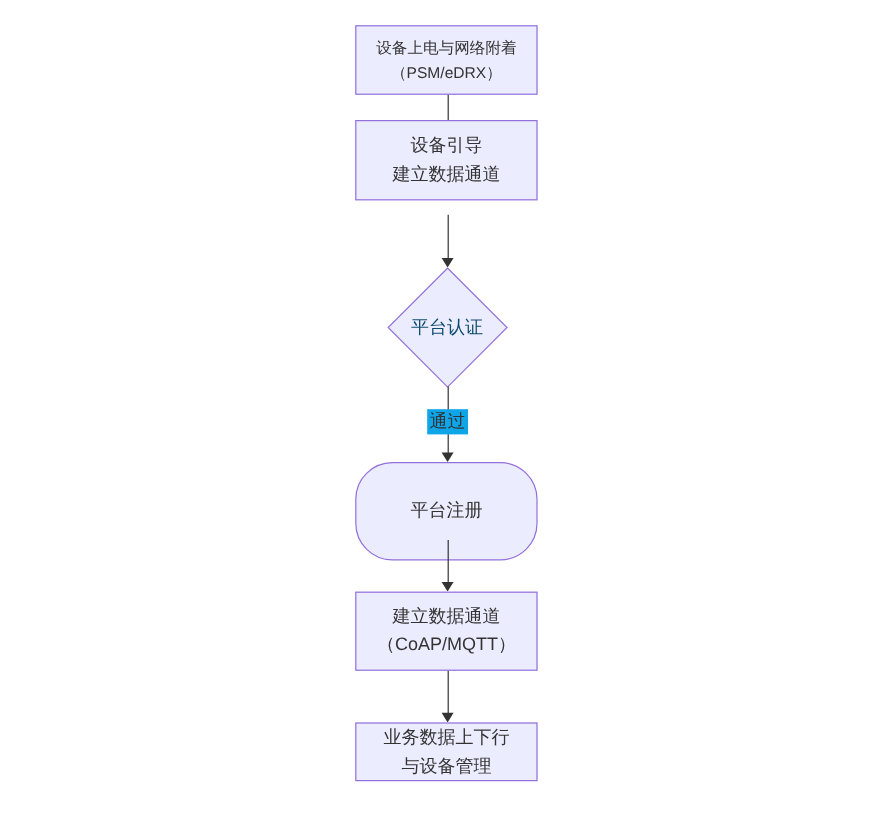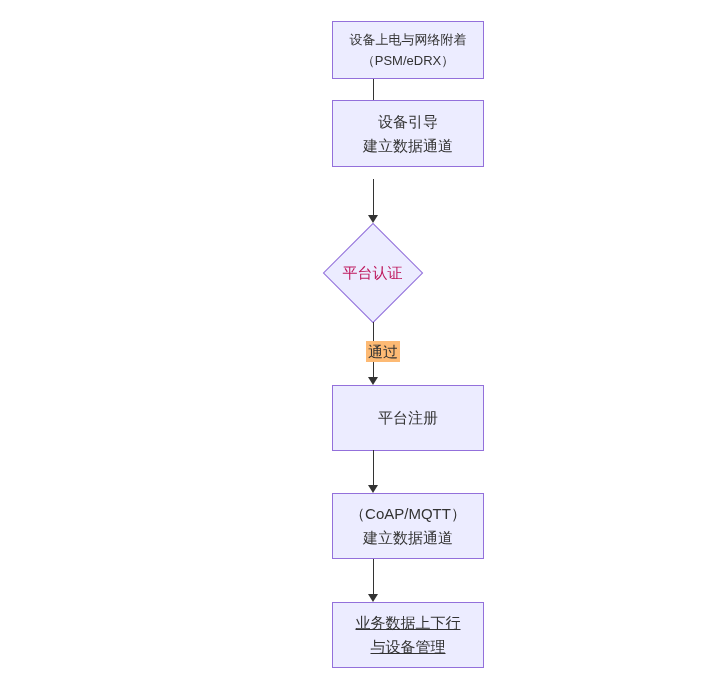--- a/index.html
+++ b/index.html
@@ -19,21 +19,20 @@
     position: absolute;
     left: 296px;
     width: 152px;
     background: #ECECFF;
     border: 1.3px solid #9370DB;
     display: flex;
     flex-direction: column;
     align-items: center;
     justify-content: center;
     color: #333333;
-    margin-left: 36px;
   }
   .node .line {
     display: block;
     text-align: center;
     font-size: 15px;
     line-height: 24px;
     white-space: nowrap;
   }
   .node.small .line {
     font-size: 13px;
@@ -64,28 +63,27 @@
     height: 0;
     border-left: 5px solid transparent;
     border-right: 5px solid transparent;
     border-top: 8px solid #333333;
   }
   .edge-label {
     position: absolute;
     top: 19px;
     left: 50%;
     transform: translateX(-50%);
-    background: #fdba74;
+    background: #0ea5e9;
     color: #333333;
     font-size: 15px;
     line-height: 21px;
     padding: 0 2px;
     white-space: nowrap;
     z-index: 2;
-    margin-left: 10px;
   }
 
   
   .diamond {
     position: absolute;
     left: 322px;
     top: 223px;
     width: 101px;
     height: 99px;
   }
@@ -98,21 +96,21 @@
     transform: translate(-50%, -50%) rotate(45deg);
     background: #ECECFF;
     border: 1.3px solid #9370DB;
   }
   .diamond-label {
     position: absolute;
     left: 50%;
     top: 50%;
     transform: translate(-50%, -50%);
     font-size: 15px;
-    color: #be185d;
+    color: #0c4a6e;
     white-space: nowrap;
     font-family: Liberation Serif, serif;
   }
 </style>
 </head>
 <body>
 
 <div class="canvas">
 
   <div class="node small" style="top:21px; height:58px;">
@@ -139,37 +137,37 @@
     <div class="diamond-shape"></div>
     <span class="diamond-label">平台认证</span>
   </div>
 
   <div class="edge" style="top:322px; height:63px;">
     <div class="edge-line"></div>
     <span class="edge-label">通过</span>
     <div class="arrowhead"></div>
   </div>
 
-  <div class="node" style="top:385px; height:66px;">
+  <div class="node" style="top:385px; height:82px;border-radius:31px;">
     <span class="line">平台注册</span>
   </div>
 
   <div class="edge" style="top:450px; height:43px;">
     <div class="edge-line"></div>
     <div class="arrowhead"></div>
   </div>
 
   <div class="node" style="top:493px; height:66px;">
+    <span class="line">建立数据通道</span>
     <span class="line">（CoAP/MQTT）</span>
-    <span class="line">建立数据通道</span>
   </div>
 
   <div class="edge" style="top:559px; height:43px;">
     <div class="edge-line"></div>
     <div class="arrowhead"></div>
   </div>
 
-  <div class="node" style="top:602px; height:66px;text-decoration:underline;">
+  <div class="node" style="top:602px; height:49px;">
     <span class="line">业务数据上下行</span>
     <span class="line">与设备管理</span>
   </div>
 
 </div>
 
 </body></html>

